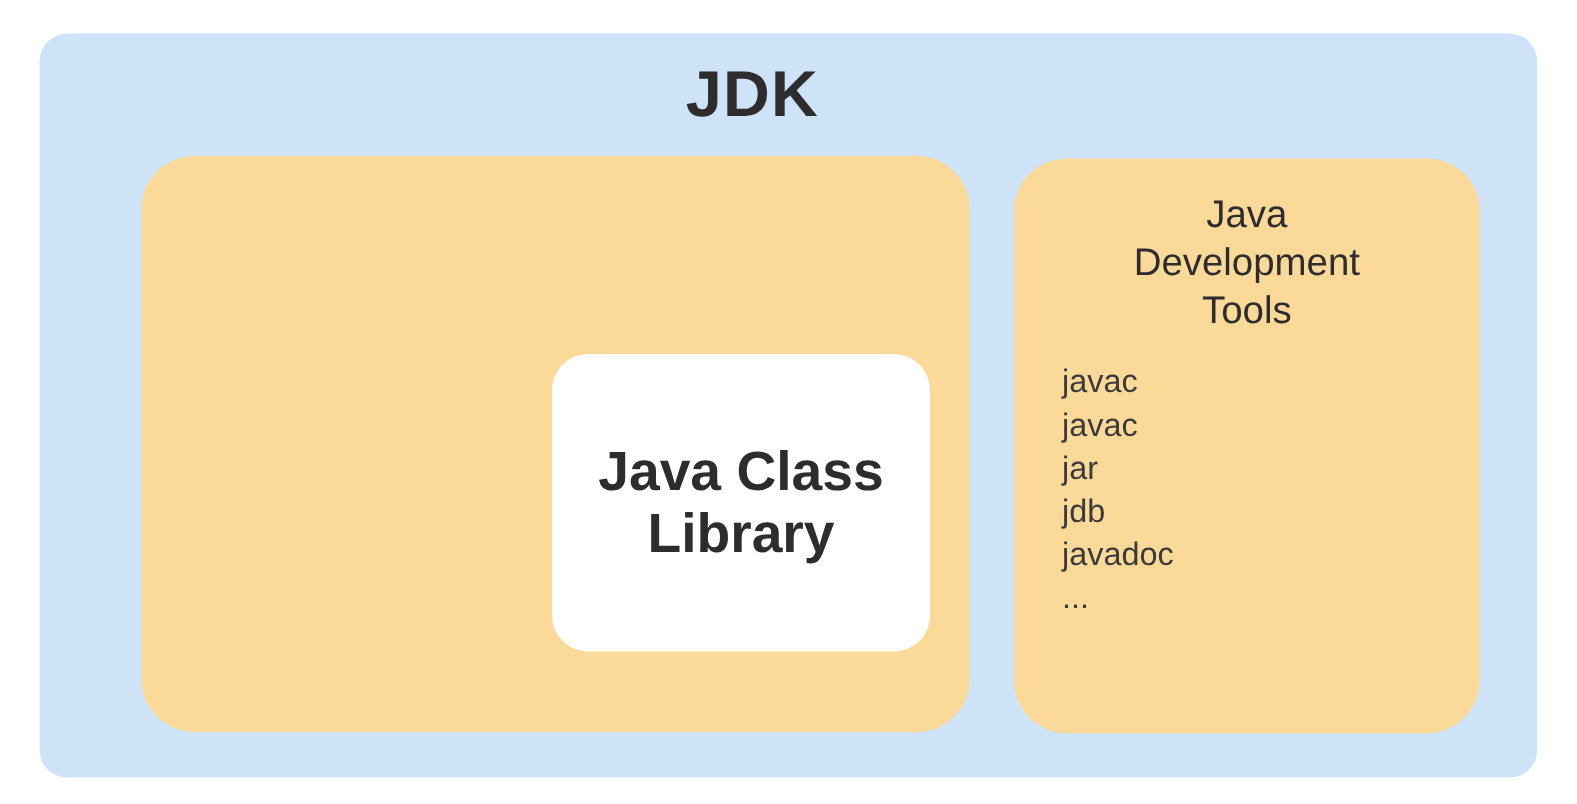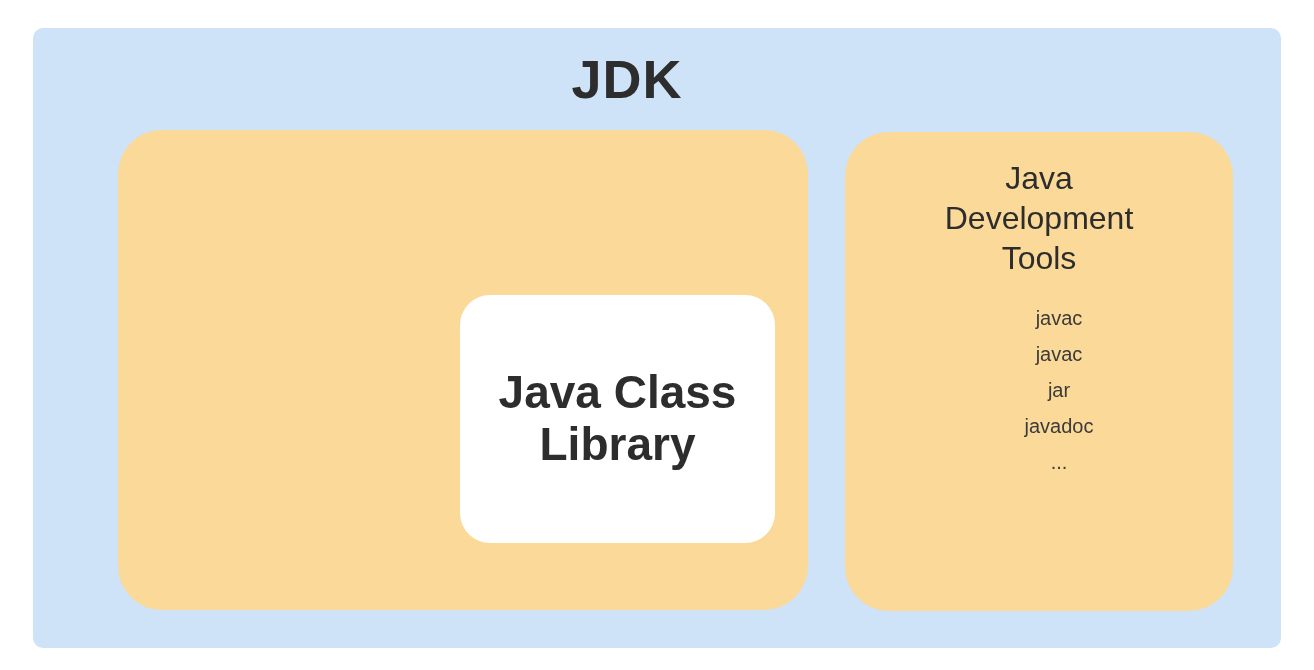--- a/index.html
+++ b/index.html
@@ -17,21 +17,21 @@
     height: 670px;
     background: #ffffff;
     font-family: "Liberation Sans", sans-serif;
     overflow: hidden;
   }
   .jdk-box {
     position: absolute;
     left: 33px; top: 28px;
     width: 1248px; height: 620px;
     background: var(--outer);
-    border-radius: 10px;
+    border-radius: 23px;
   }
   .jdk-title {
     position: absolute;
     top: 20px; left: 0; right: 60px;
     text-align: center;
     font-size: 54px;
     font-weight: bold;
     color: var(--title-text);
     letter-spacing: 1px;
   }
@@ -85,24 +85,23 @@
     margin: 26px auto 0 auto;
     max-width: 230px;
     text-align: center;
     font-size: 32px;
     line-height: 1.25;
     font-weight: normal;
     color: var(--title-text);
   }
   .tools-list {
     margin: 22px 0 0 40px;
-    font-size: 20px;
+    font-size: 27px;
     line-height: 36px;
     color: var(--list-text);
-    text-align: center;
   }
 </style>
 </head>
 <body>
 
 <div class="canvas">
   <div class="jdk-box">
     <div class="jdk-title">JDK</div>
 
     <div class="jre-box">
@@ -112,18 +111,19 @@
         <span>Java Class Library</span>
       </div>
     </div>
 
     <div class="tools-box">
       <div class="tools-title">Java Development Tools</div>
       <div class="tools-list">
           <div>javac</div>
           <div>javac</div>
           <div>jar</div>
+          <div>jdb</div>
           <div>javadoc</div>
           <div>...</div>
         </div>
     </div>
   </div>
 </div>
 
 </body></html>

